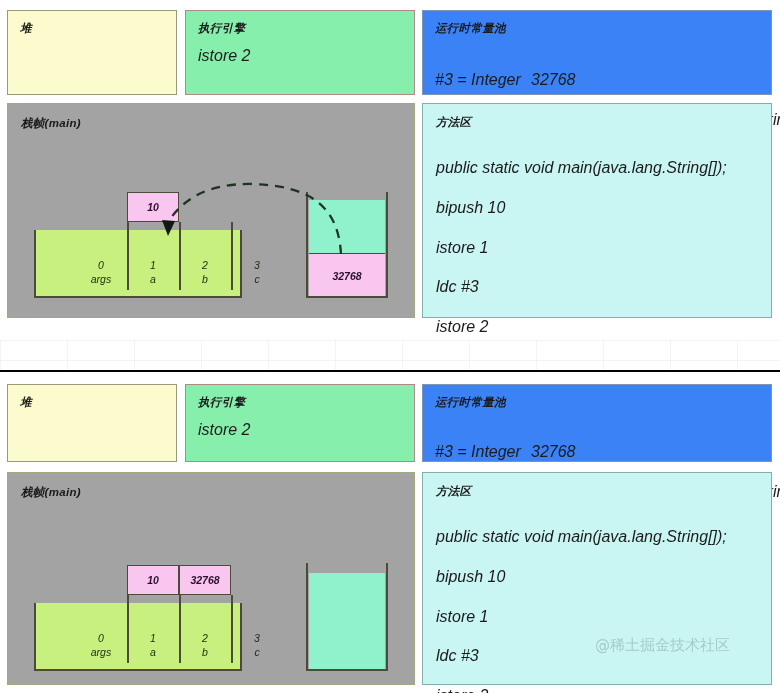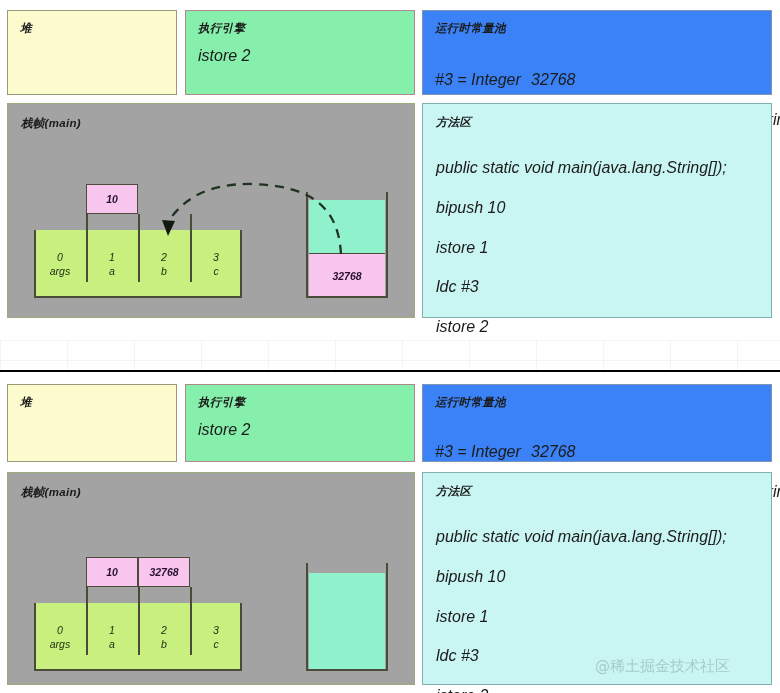--- a/index.html
+++ b/index.html
@@ -49,22 +49,22 @@
   .slots{position:absolute;}
   .slots .walls{
     position:absolute;inset:0;
     border-left:2.6px solid #4b4b3a;
     border-right:2.6px solid #4b4b3a;
     border-bottom:2.6px solid #4b4b3a;
     box-sizing:border-box;
     background:#c8f07e;
   }
   .slot{
-    position:absolute;bottom:16px;box-sizing:border-box;
-    display:flex;flex-direction:column;justify-content:flex-end;align-items:center;
+    position:absolute;bottom:8px;box-sizing:border-box;
+    display:flex;flex-direction:column;justify-content:flex-end;align-items:center;margin-left:41px;
   }
   .slot .divider{
     position:absolute;left:0;top:0;bottom:0;width:2.2px;background:#4b4b3a;
   }
   .slot-val{
     position:absolute;left:0;right:0;
     background:#f8c6ef;border:1.4px solid #4b4b3a;box-sizing:border-box;
     display:flex;align-items:center;justify-content:center;
     font-style:italic;font-weight:bold;font-size:10.5px;color:#2a1030;
   }
@@ -86,21 +86,21 @@
     position:absolute;background:#f8c6ef;border-top:1.4px solid #4b4b3a;
     display:flex;align-items:center;justify-content:center;
     font-style:italic;font-weight:bold;font-size:10.5px;color:#2a1030;
     box-sizing:border-box;
   }
 
   .arrow-svg{position:absolute;left:0;top:0;pointer-events:none;}
 
   .watermark{
     position:absolute;font-size:15px;color:#8fb3b0;opacity:.62;
-    font-family:"DejaVu Sans",sans-serif;white-space:nowrap;margin-top:21px;
+    font-family:"DejaVu Sans",sans-serif;white-space:nowrap;
   }
 </style>
 </head>
 <body>
 
 <div class="sheet-grid"></div>
 
 <div class="figure" id="figure-top">
 
   <div class="panel heap" style="left:7px;top:10px;width:170px;height:85px;">

